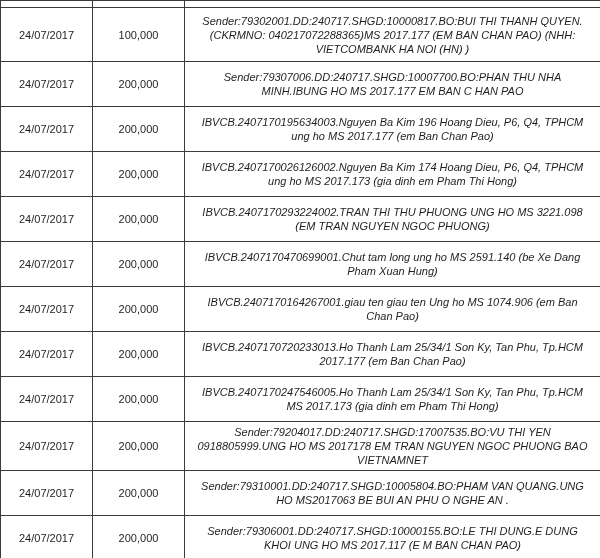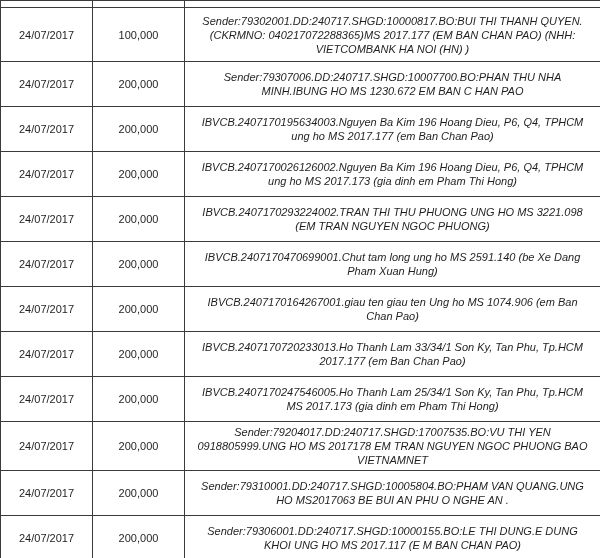--- a/index.html
+++ b/index.html
@@ -60,33 +60,33 @@
 
     <tr class="data-row tall">
       <td>24/07/2017</td>
       <td>100,000</td>
       <td class="desc-cell">Sender:79302001.DD:240717.SHGD:10000817.BO:BUI THI THANH QUYEN.(CKRMNO: 040217072288365)MS 2017.177 (EM BAN CHAN PAO) (NHH: VIETCOMBANK HA NOI (HN) )</td>
     </tr>
 
     <tr class="data-row">
       <td>24/07/2017</td>
       <td>200,000</td>
-      <td class="desc-cell">Sender:79307006.DD:240717.SHGD:10007700.BO:PHAN THU NHA MINH.IBUNG HO MS 1230.672 EM BAN C HAN PAO</td>
+      <td class="desc-cell">Sender:79307006.DD:240717.SHGD:10007700.BO:PHAN THU NHA MINH.IBUNG HO MS 2017.177 EM BAN C HAN PAO</td>
     </tr>
 
     <tr class="data-row">
       <td>24/07/2017</td>
       <td>200,000</td>
       <td class="desc-cell">IBVCB.2407170195634003.Nguyen Ba Kim 196 Hoang Dieu, P6, Q4, TPHCM ung ho MS 2017.177 (em Ban Chan Pao)</td>
     </tr>
 
     <tr class="data-row">
       <td>24/07/2017</td>
       <td>200,000</td>
-      <td class="desc-cell">IBVCB.2407170026126002.Nguyen Ba Kim 196 Hoang Dieu, P6, Q4, TPHCM ung ho MS 2017.173 (gia dinh em Pham Thi Hong)</td>
+      <td class="desc-cell">IBVCB.2407170026126002.Nguyen Ba Kim 174 Hoang Dieu, P6, Q4, TPHCM ung ho MS 2017.173 (gia dinh em Pham Thi Hong)</td>
     </tr>
 
     <tr class="data-row">
       <td>24/07/2017</td>
       <td>200,000</td>
       <td class="desc-cell">IBVCB.2407170293224002.TRAN THI THU PHUONG UNG HO MS 3221.098 (EM TRAN NGUYEN NGOC PHUONG)</td>
     </tr>
 
     <tr class="data-row">
       <td>24/07/2017</td>
@@ -96,21 +96,21 @@
 
     <tr class="data-row">
       <td>24/07/2017</td>
       <td>200,000</td>
       <td class="desc-cell">IBVCB.2407170164267001.giau ten giau ten Ung ho MS 1074.906 (em Ban Chan Pao)</td>
     </tr>
 
     <tr class="data-row">
       <td>24/07/2017</td>
       <td>200,000</td>
-      <td class="desc-cell">IBVCB.2407170720233013.Ho Thanh Lam 33/34/1 Son Ky, Tan Phu, Tp.HCM 2017.177 (em Ban Chan Pao)</td>
+      <td class="desc-cell">IBVCB.2407170720233013.Ho Thanh Lam 25/34/1 Son Ky, Tan Phu, Tp.HCM 2017.177 (em Ban Chan Pao)</td>
     </tr>
 
     <tr class="data-row">
       <td>24/07/2017</td>
       <td>200,000</td>
       <td class="desc-cell">IBVCB.2407170247546005.Ho Thanh Lam 25/34/1 Son Ky, Tan Phu, Tp.HCM MS 2017.173 (gia dinh em Pham Thi Hong)</td>
     </tr>
 
     <tr class="data-row">
       <td>24/07/2017</td>

